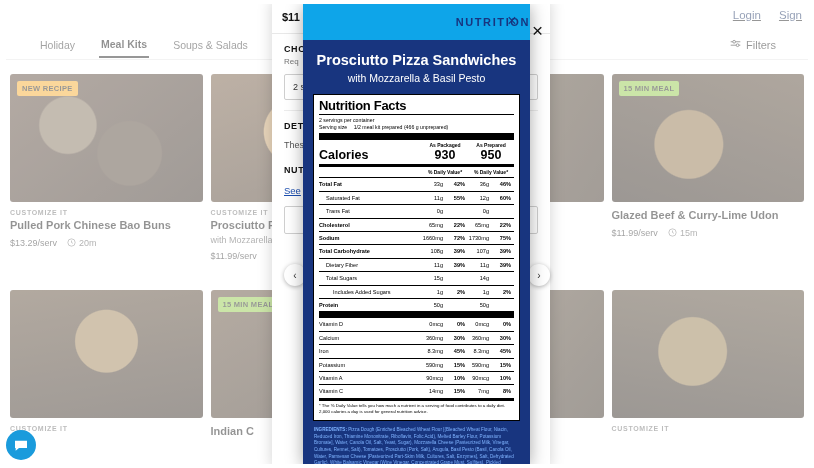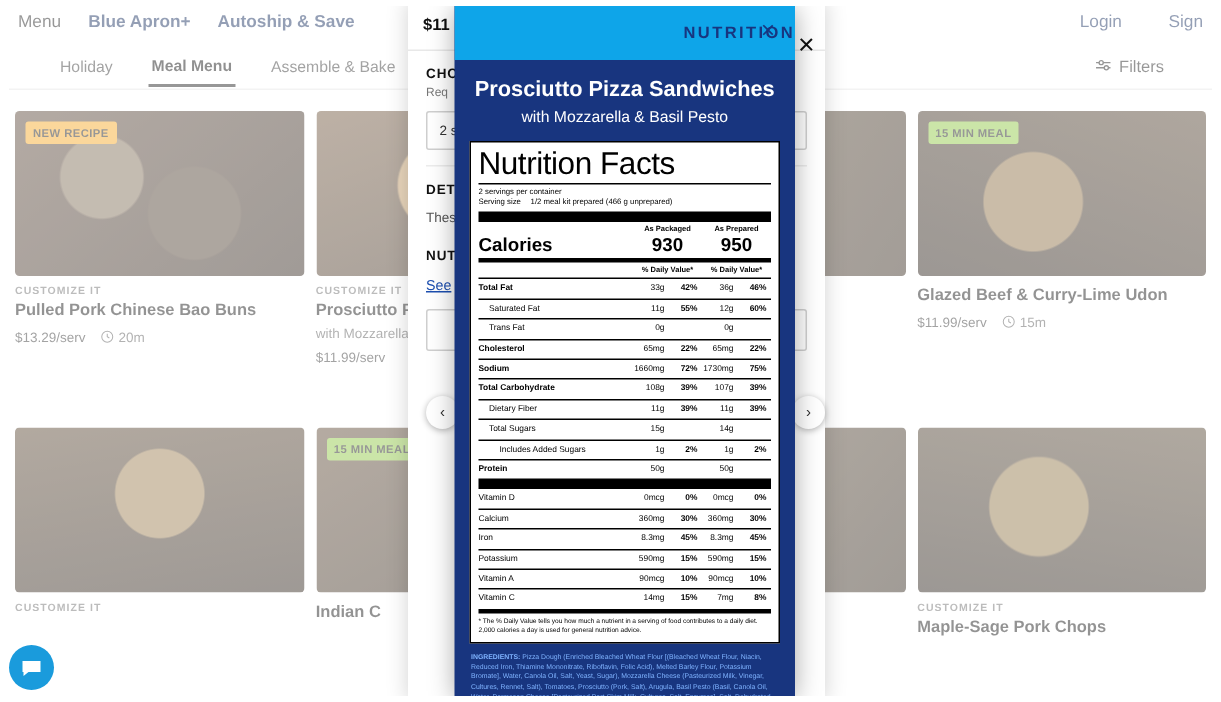--- a/index.html
+++ b/index.html
@@ -13,21 +13,21 @@
   }
   .page { position:absolute; inset:0; }
 
   
   .topnav {
     position:absolute; top:0; left:0; right:0; height:30px;
     background:#ffffff; display:flex; align-items:center;
     padding:0 12px; font-size:11.5px; color:#1a1a1a; z-index:5;
   }
   .topnav .nav-left { display:flex; align-items:center; gap:18px; }
-  .topnav .nav-right { margin-left:auto; display:flex; align-items:flex-start; gap:31px; }
+  .topnav .nav-right { margin-left:auto; display:flex; align-items:flex-start; gap:18px;text-decoration:underline; }
   .nav-link { color:#122a5c; cursor:pointer; white-space:nowrap; }
   .nav-link.menu { color:#1a1a1a; }
   .nav-link.bold { font-weight:600; }
 
   
   .subnav {
     position:absolute; top:30px; left:0; right:0; height:30px;
     background:#ffffff; border-bottom:1px solid #e4e4e4;
     display:flex; align-items:center; padding:0 38px; gap:22px;
     font-size:10.5px; color:#333; z-index:4;
@@ -40,21 +40,21 @@
   }
 
   
   .grid {
     position:absolute; top:62px; left:0; right:0; bottom:0;
     display:grid; grid-template-columns: repeat(4, 1fr);
     gap:0 8px; padding:12px 10px 0 10px;
   }
   .card { position:relative; }
   .thumb {
-    width:100%; height:110px; border-radius:3px; background:#6b5a4c;
+    width:100%; height:128px; border-radius:3px; background:#6b5a4c;
     position:relative; overflow:hidden;
   }
   .thumb.t0 { background:
       radial-gradient(circle at 30% 40%, #7d6a52 0 18%, transparent 19%),
       radial-gradient(circle at 62% 62%, #4b3a2a 0 22%, transparent 23%),
       linear-gradient(140deg,#584334,#2e2219); }
   .thumb.t1 { background:
       radial-gradient(circle at 45% 45%, #caa066 0 26%, transparent 27%),
       linear-gradient(160deg,#6d5238,#3a2a1c); }
   .thumb.t2 { background:
@@ -147,21 +147,21 @@
     padding:12px 10px 0 10px; line-height:1.2;
   }
   .nutri-sub { text-align:center; color:#fff; font-size:10.5px; padding:3px 10px 0; }
 
   
   .facts {
     margin:10px 10px 0 10px; background:#fff; color:#000;
     border:1px solid #000; padding:4px 5px 5px 5px;
     font-family: "Liberation Sans", sans-serif;
   }
-  .facts .nf-title { font-size:21px; font-weight:400; letter-spacing:-.3px; line-height:1; }
+  .facts .nf-title { font-size:13px; font-weight:700; letter-spacing:-.3px; line-height:1; }
   .hr-thin { border-top:1px solid #000; margin:2px 0; }
   .hr-med  { border-top:3px solid #000; margin:2px 0; }
   .hr-thick{ border-top:7px solid #000; margin:2px 0; }
   .facts .tiny { font-size:5.2px; line-height:1.35; }
   .cols-head { display:flex; font-size:5px; font-weight:700; justify-content:flex-end; gap:0; }
   .cols-head span { width:46px; text-align:center; }
   .cal-row { display:flex; align-items:flex-end; }
   .cal-row .lbl { font-size:12.5px; font-weight:700; flex:1; }
   .cal-row .v { width:46px; text-align:center; font-size:12.5px; font-weight:700; }
   .dv-head { display:flex; justify-content:flex-end; font-size:5px; font-weight:700; }
@@ -193,35 +193,29 @@
   .edge-r { position:absolute; right:0; top:0; bottom:0; width:6px; background:#fff; z-index:40; }
   .edge-t { position:absolute; left:0; right:0; top:0; height:4px; background:#fff; z-index:40; }
   .edge-b { position:absolute; left:0; right:0; bottom:0; height:4px; background:#fff; z-index:40; }
 </style>
 </head>
 <body>
 
 <div class="page">
 
   <div class="topnav">
-    <div class="nav-left">
-      <span class="nav-link menu">Menu</span>
-      <span class="nav-link bold">Blue Apron+</span>
-      <span class="nav-link bold">Autoship &amp; Save</span>
-    </div>
     <div class="nav-right">
       <span class="nav-link">Login</span>
       <span class="nav-link">Sign</span>
     </div>
   </div>
 
   <div class="subnav">
     <span class="item">Holiday</span>
-    <span class="item active">Meal Menu</span>
-    <span class="item">Assemble &amp; Bake</span>
+    <span class="item active">Meal Kits</span>
     <span class="item">Soups &amp; Salads</span>
     <span class="filters">
       <svg viewBox="0 0 16 16" width="11" height="11">
         <line x1="1" y1="4" x2="15" y2="4" stroke="#1a1a1a" stroke-width="1.3"></line>
         <line x1="1" y1="9" x2="15" y2="9" stroke="#1a1a1a" stroke-width="1.3"></line>
         <circle cx="6" cy="4" r="2" fill="#fff" stroke="#1a1a1a" stroke-width="1.3"></circle>
         <circle cx="11" cy="9" r="2" fill="#fff" stroke="#1a1a1a" stroke-width="1.3"></circle>
       </svg>
       <span>Filters</span>
     </span>
@@ -297,21 +291,20 @@
 
     <div class="card">
       <div class="thumb t6"></div>
       <div class="customize"></div>
       <div class="card-title"></div>
     </div>
 
     <div class="card">
       <div class="thumb t7"></div>
       <div class="customize">CUSTOMIZE IT</div>
-      <div class="card-title">Maple-Sage Pork Chops</div>
     </div>
 
   </div>
 
   <div class="dimmer"></div>
 
   <div class="modal-back">
     <div class="mb-head">
       <span class="mb-price">$11</span>
     </div>

